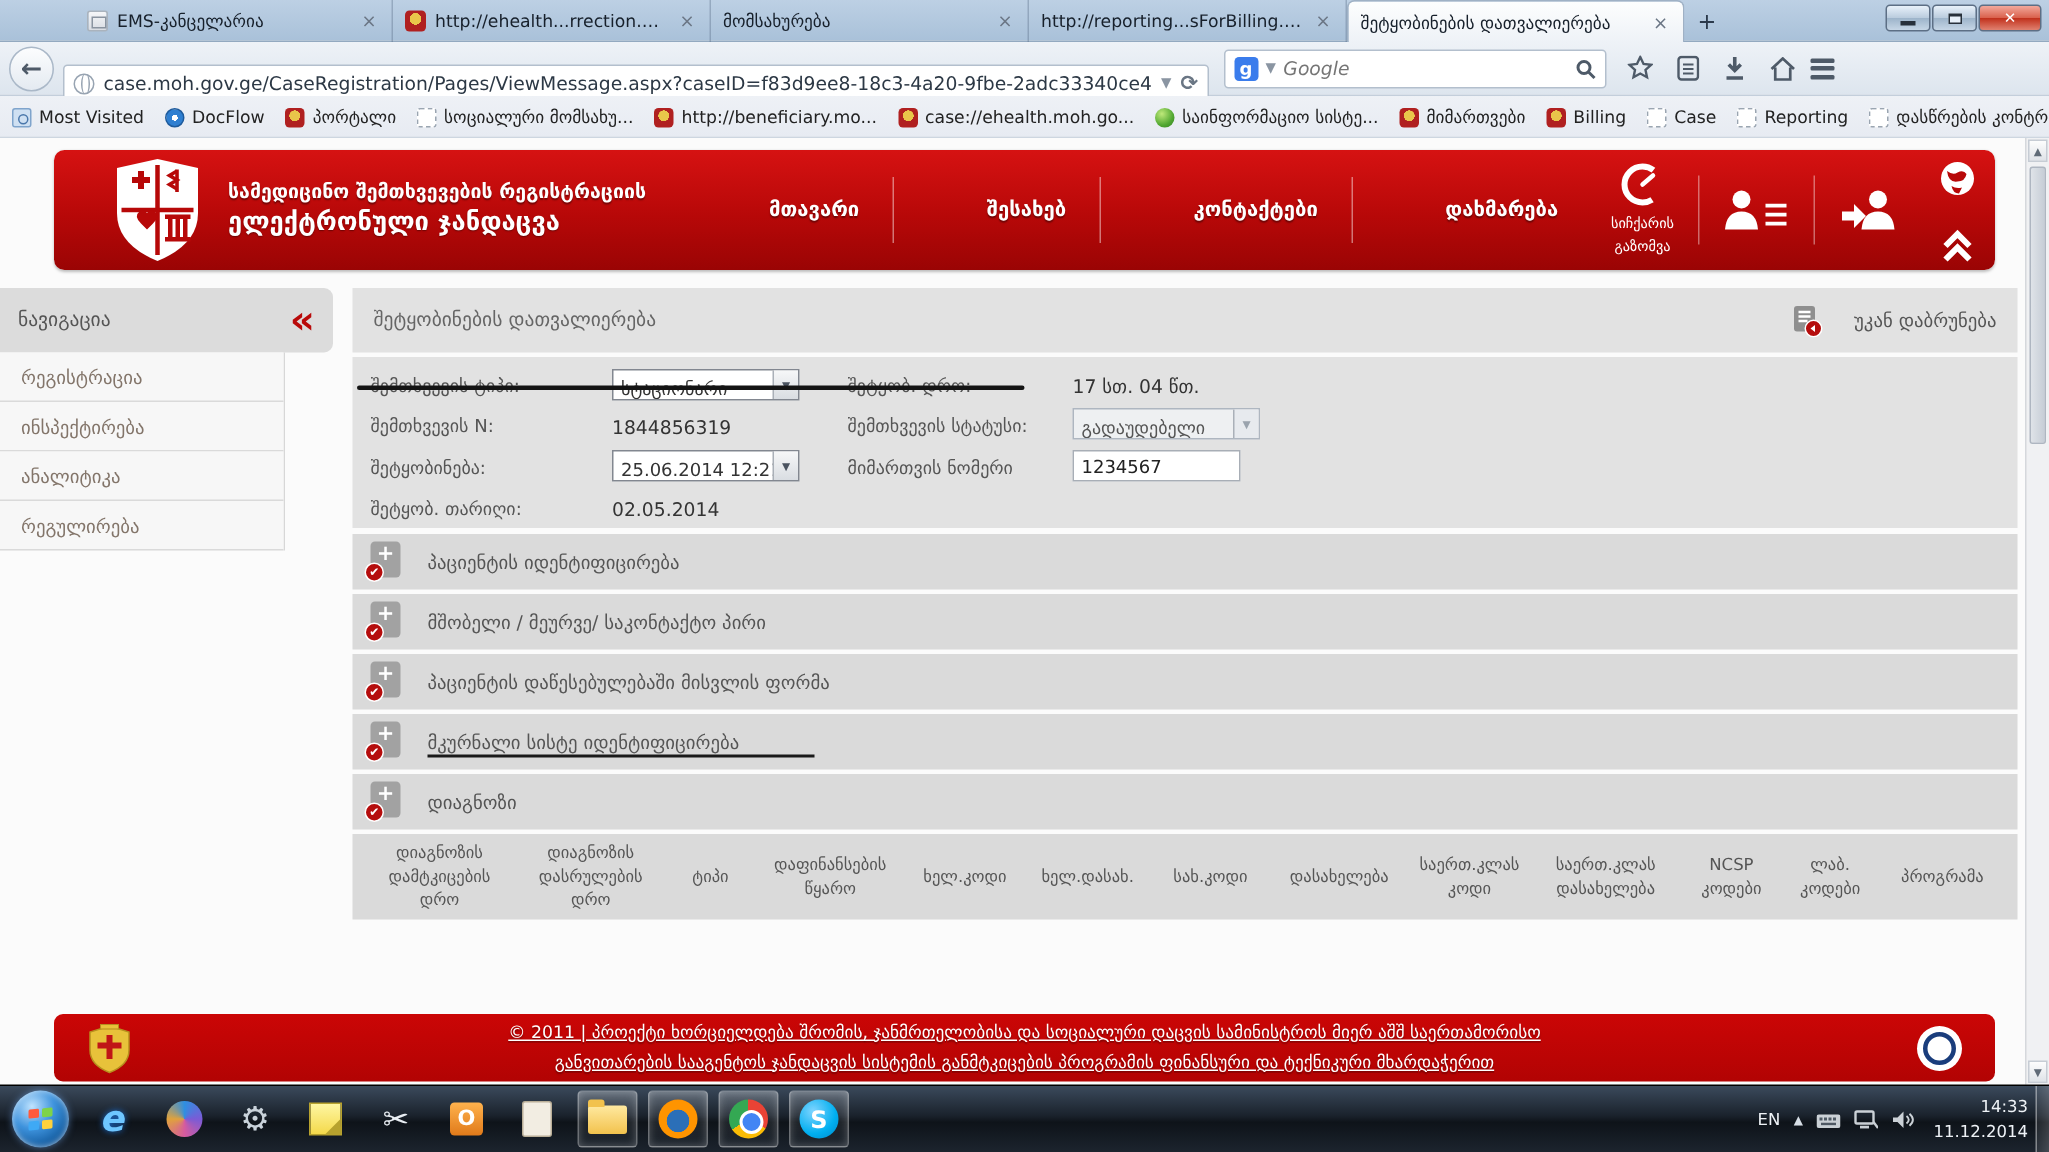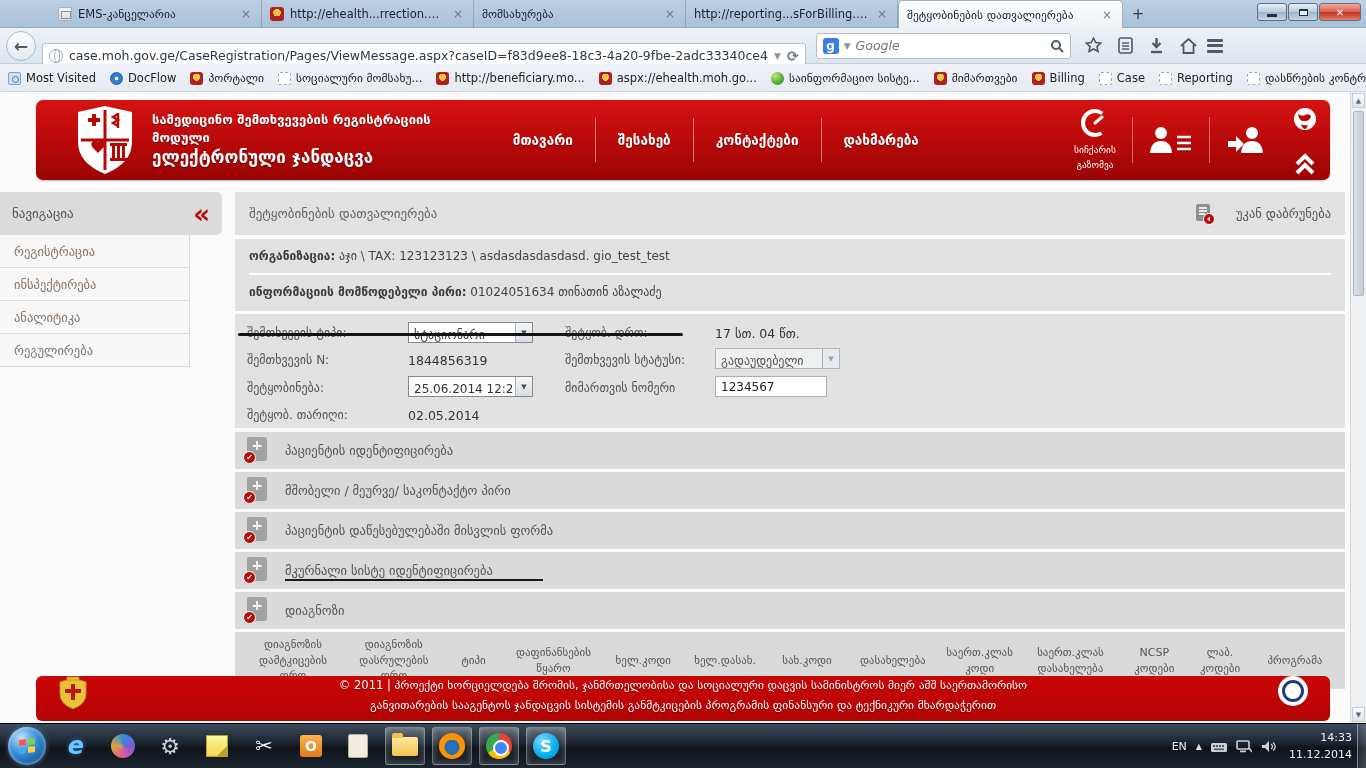--- a/index.html
+++ b/index.html
@@ -71,21 +71,21 @@
   .viewport { position:absolute; top:92px; left:0; right:0; height:631px; background:#fbfbfb; }
 
   
   .redheader { position:absolute; top:8px; left:36px; width:1294px; height:80px; border-radius:7px;
     background:linear-gradient(#d61212,#b70808 55%,#9a0404); box-shadow:0 1px 2px rgba(0,0,0,.25);
     display:flex; align-items:center; color:#fff; }
   .logo { margin-left:38px; flex:0 0 62px; }
   .brand { margin-left:16px; line-height:1.35; }
   .brand .t1,.brand .t2 { font-size:13px; font-weight:bold; text-shadow:0 1px 1px rgba(0,0,0,.4); }
   .brand .t3 { font-size:17px; font-weight:bold; text-shadow:0 1px 1px rgba(0,0,0,.4); }
-  .mainnav { display:flex; align-items:center; margin-left:60px; }
+  .mainnav { display:flex; align-items:center; margin-left:60px;gap:40px; }
   .mainnav .nav-item { padding:0 22px; font-size:13.5px; font-weight:bold; text-shadow:0 1px 1px rgba(0,0,0,.4);
     border-right:1px solid rgba(255,255,255,.45); height:44px; display:flex; align-items:center; cursor:pointer; }
   .mainnav .nav-item:last-child { border-right:none; }
   .hdr-right { position:absolute; right:64px; top:0; height:80px; display:flex; align-items:center; }
   .hdr-sep { width:1px; height:46px; background:rgba(255,255,255,.4); margin:0 16px; }
   .speedblock { text-align:center; }
   .speedblock .lbl { font-size:9.5px; line-height:1.6; }
   .hdr-corner { position:absolute; right:12px; top:6px; height:70px; display:flex; flex-direction:column; justify-content:space-between; align-items:center; }
 
   
@@ -137,21 +137,21 @@
     border:1px solid #fff; color:#fff; font-size:8px; display:flex; align-items:center; justify-content:center; }
   .acc-label { font-size:12.5px; color:#555; }
   .acc-underline { position:absolute; left:50px; bottom:8px; width:258px; height:2px; background:#1a1a1a; }
 
   
   .tablehead { margin-top:2px; background:#dadada; height:57px; display:flex; align-items:center; justify-content:space-between; padding:0 12px; }
   .th { font-size:11px; color:#555; text-align:center; line-height:1.4; }
 
   
   .pagefooter { position:absolute; left:36px; top:584px; width:1294px; height:45px; border-radius:6px;
-    background:linear-gradient(#cb0606,#b20303); display:flex; align-items:flex-start; color:#fff; }
+    background:linear-gradient(#cb0606,#b20303); display:flex; align-items:center; color:#fff;text-decoration:underline; }
   .geo-crest { margin-left:22px; flex:0 0 30px; }
   .footer-text { flex:1; text-align:center; font-size:11.5px; line-height:1.7; text-shadow:0 1px 1px rgba(0,0,0,.35); }
   .seal { margin-right:22px; flex:0 0 30px; width:30px; height:30px; border-radius:50%; background:#fff;
     display:flex; align-items:center; justify-content:center; }
   .seal .inner { width:22px; height:22px; border-radius:50%; border:3px solid #1a3d7c; background:#fff; }
 
   
   .taskbar { position:absolute; left:0; right:0; bottom:0; height:45px;
     background:linear-gradient(#3b4a5c,#1a222c 45%,#0e1319 55%,#1c242e); border-top:1px solid #000;
     display:flex; align-items:center; }
@@ -300,21 +300,21 @@
     <div class="bm">
         <span class="bm-ic dashed"></span>
         <span>სოციალური მომსახუ...</span>
       </div>
     <div class="bm">
         <span class="bm-ic crest"></span>
         <span>http://beneficiary.mo...</span>
       </div>
     <div class="bm">
         <span class="bm-ic crest"></span>
-        <span>aspx://ehealth.moh.go...</span>
+        <span>case://ehealth.moh.go...</span>
       </div>
     <div class="bm">
         <span class="bm-ic green"></span>
         <span>საინფორმაციო სისტე...</span>
       </div>
     <div class="bm">
         <span class="bm-ic crest"></span>
         <span>მიმართვები</span>
       </div>
     <div class="bm">
@@ -348,21 +348,20 @@
           <line x1="44" y1="9" x2="44" y2="24" stroke="#b70808" stroke-width="2.4"></line>
         <path d="M20 45 q-5 -5 -1 -8 q3 -2 5 1 q2 -3 5 -1 q4 3 -1 8 l-4 4 z" fill="#b70808"></path>
         <rect x="38" y="42" width="3" height="12" fill="#b70808"></rect>
           <rect x="43" y="42" width="3" height="12" fill="#b70808"></rect>
           <rect x="48" y="42" width="3" height="12" fill="#b70808"></rect>
           <rect x="36" y="54" width="17" height="3" fill="#b70808"></rect>
           <rect x="36" y="39" width="17" height="3" fill="#b70808"></rect>
       </svg>
       <div class="brand">
         <div class="t1">სამედიცინო შემთხვევების რეგისტრაციის</div>
-        <div class="t2">მოდული</div>
         <div class="t3">ელექტრონული ჯანდაცვა</div>
       </div>
       <div class="mainnav">
         <div class="nav-item">მთავარი</div>
         <div class="nav-item">შესახებ</div>
         <div class="nav-item">კონტაქტები</div>
         <div class="nav-item">დახმარება</div>
       </div>
       <div class="hdr-right">
         <div class="speedblock">
@@ -423,24 +422,20 @@
               <line x1="5" y1="5" x2="13" y2="5" stroke="#fff" stroke-width="1.6"></line>
               <line x1="5" y1="8" x2="13" y2="8" stroke="#fff" stroke-width="1.6"></line>
               <line x1="5" y1="11" x2="11" y2="11" stroke="#fff" stroke-width="1.6"></line>
               <circle cx="15" cy="16" r="5.5" fill="#b50d0d" stroke="#fff"></circle>
               <path d="M13 16 l3 -2.4 v4.8 z" fill="#fff"></path>
             </svg>
           <span>უკან დაბრუნება</span>
         </span>
       </div>
 
-      <div class="panel-info">
-        <div class="info-line"><b>ორგანიზაცია:</b> <span>აჯი \ TAX: 123123123 \ asdasdasdasdasd. gio_test_test</span></div>
-        <div class="info-line second"><b>ინფორმაციის მომწოდებელი პირი:</b> <span>01024051634 თინათინ აზალაძე</span></div>
-      </div>
 
       <div class="panel-form">
         <span class="flabel" style="left:12px; top:12px;">შემთხვევის ტიპი:</span>
         <div class="fselect" style="left:173px; top:8px;">
           <span class="seltext">სტაციონარი</span>
           <span class="selbtn">▼</span>
         </div>
         <span class="flabel" style="left:330px; top:12px;">შეტყობ. დრო:</span>
         <span class="fvalue" style="left:480px; top:12px;">17 სთ. 04 წთ.</span>
 

